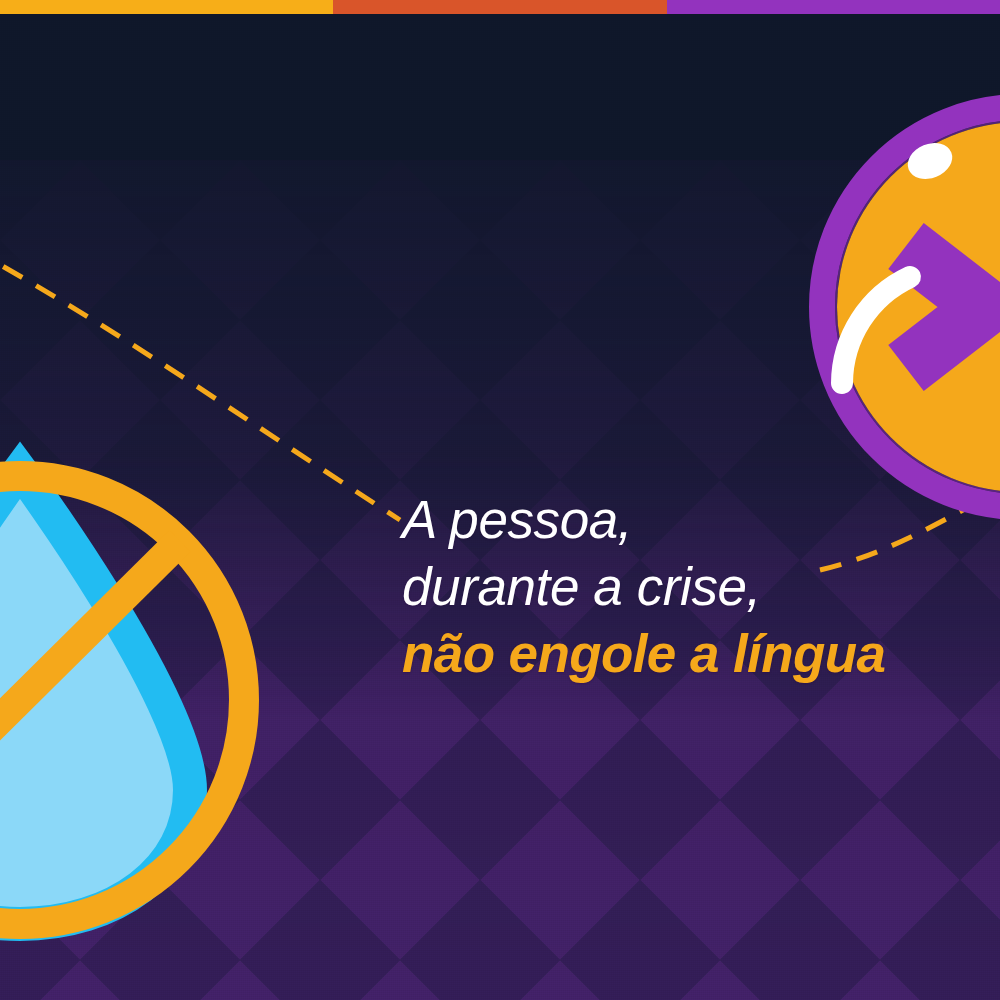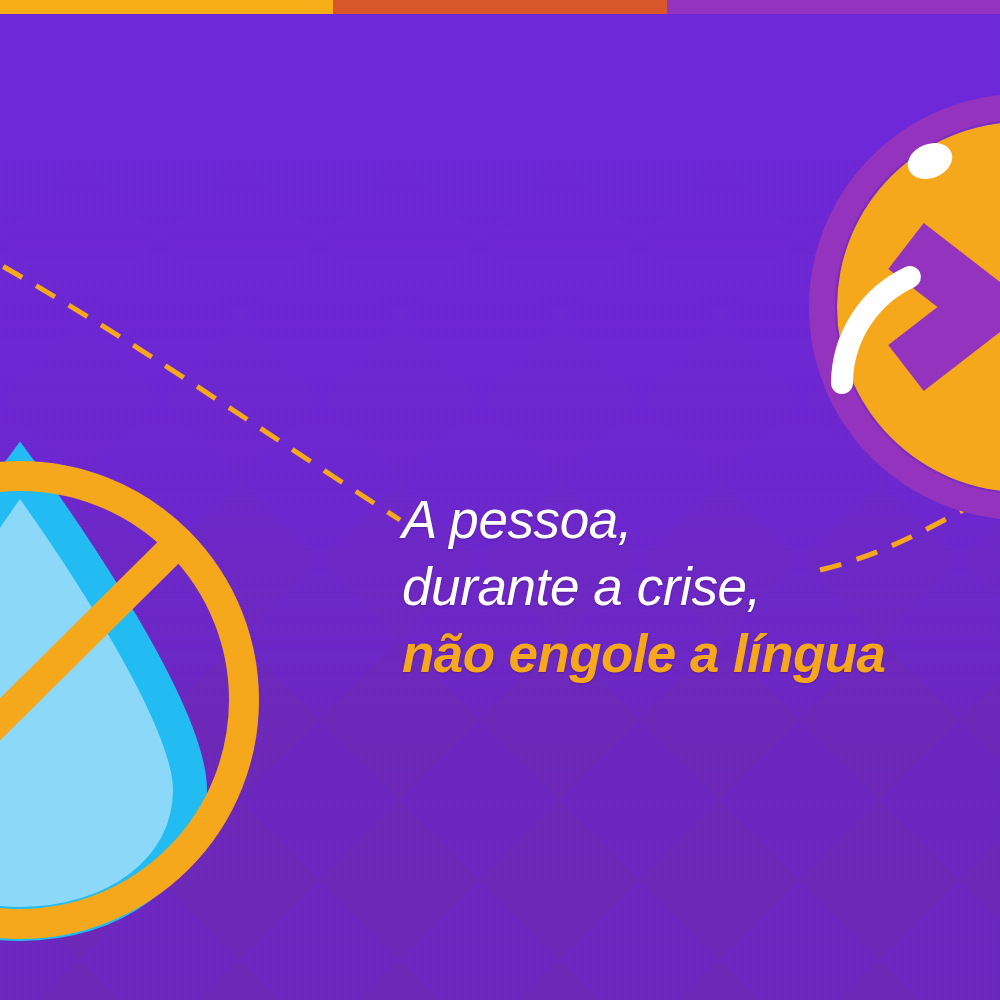--- a/index.html
+++ b/index.html
@@ -6,21 +6,21 @@
   html, body {
     margin: 0;
     padding: 0;
     background: #2b0f3f;
   }
   .stage {
     position: relative;
     width: 1000px;
     height: 1000px;
     overflow: hidden;
-    background: #6d28d9;
+    background: #0f172a;
     font-family: "Liberation Sans", sans-serif;
   }
 
   
   .bg-pattern {
     position: absolute;
     inset: 0;
     z-index: 1;
     pointer-events: none;
   }

